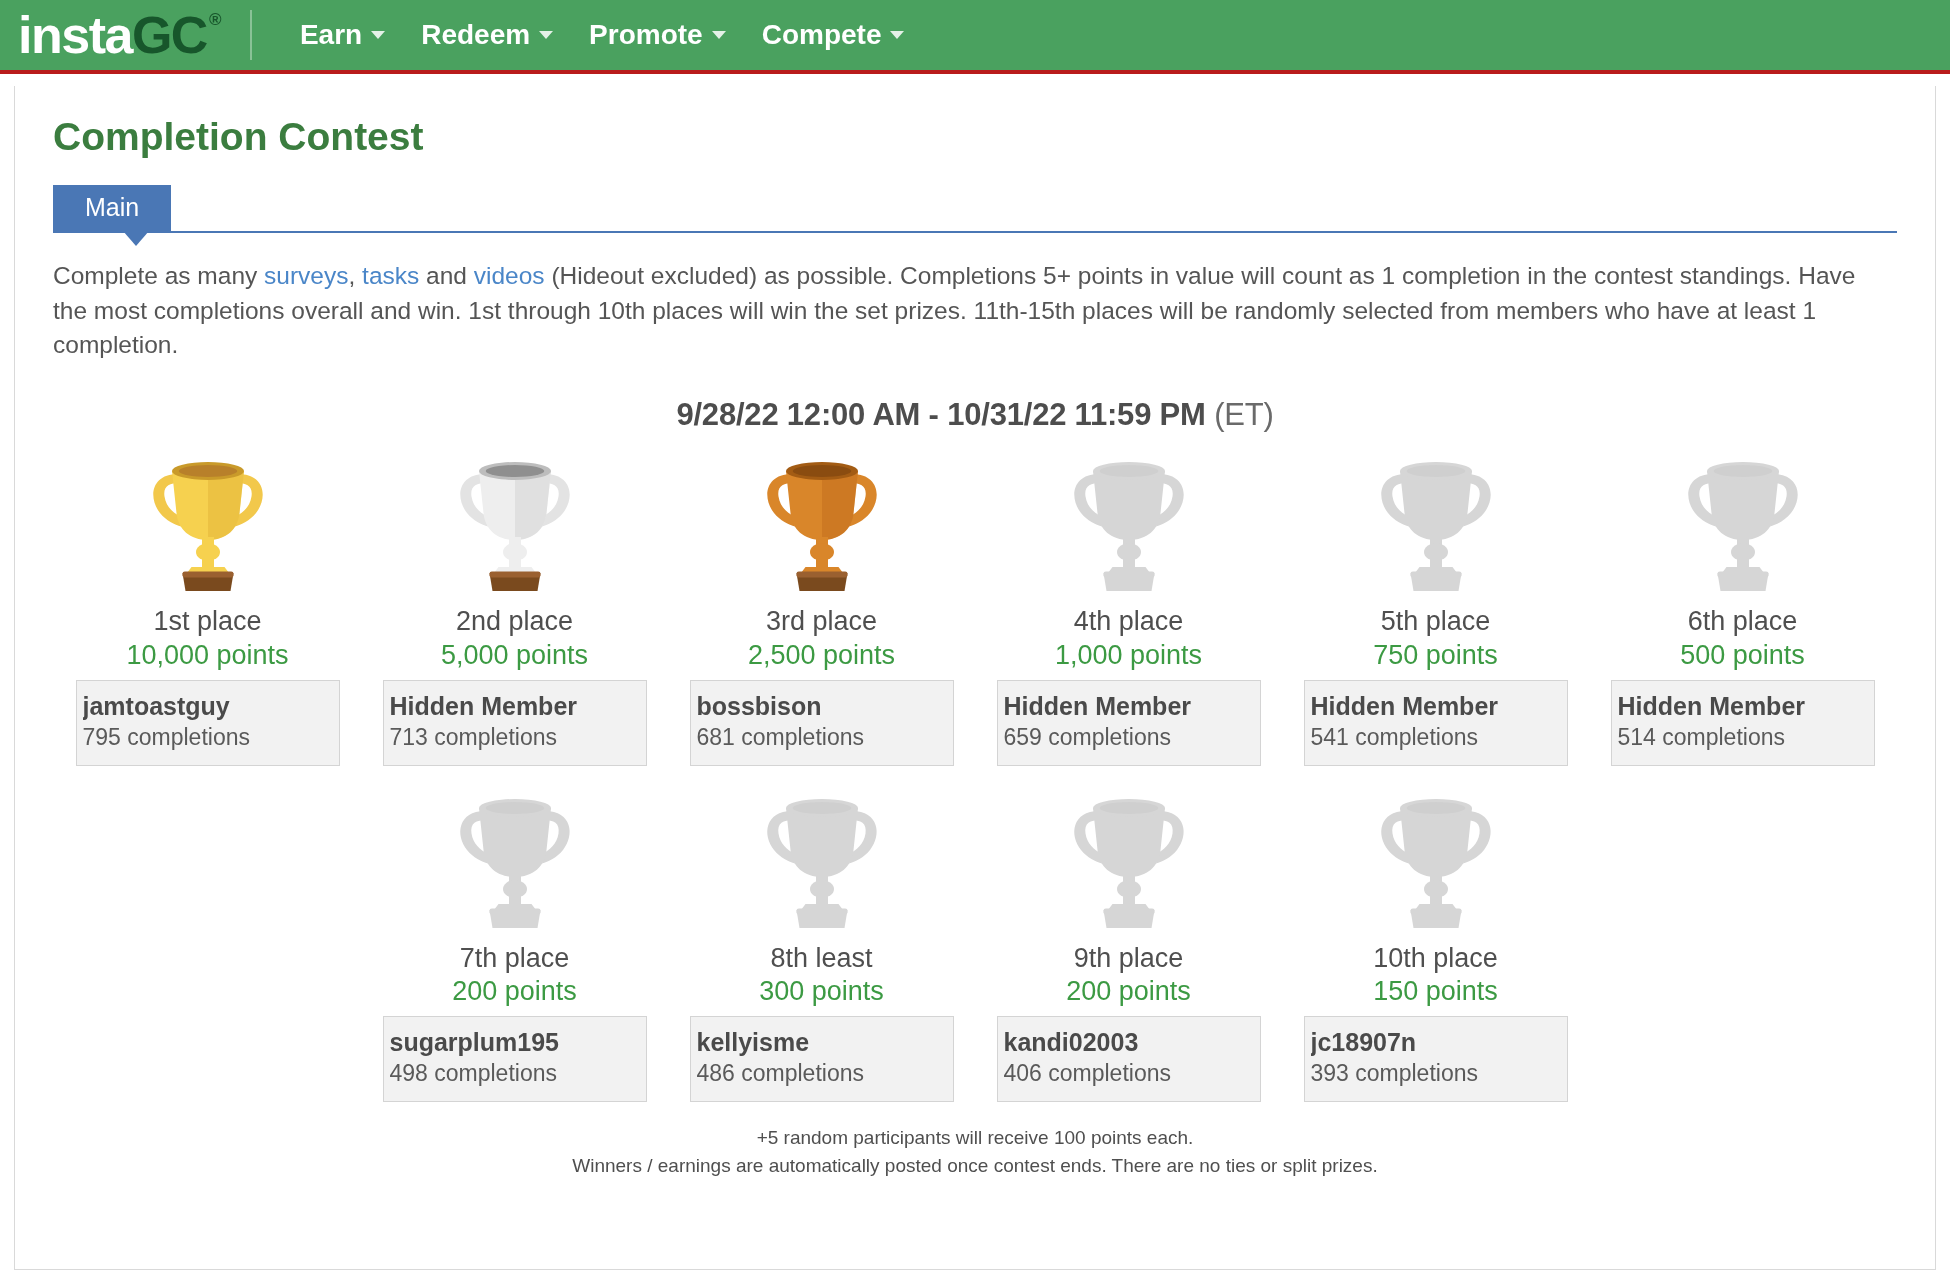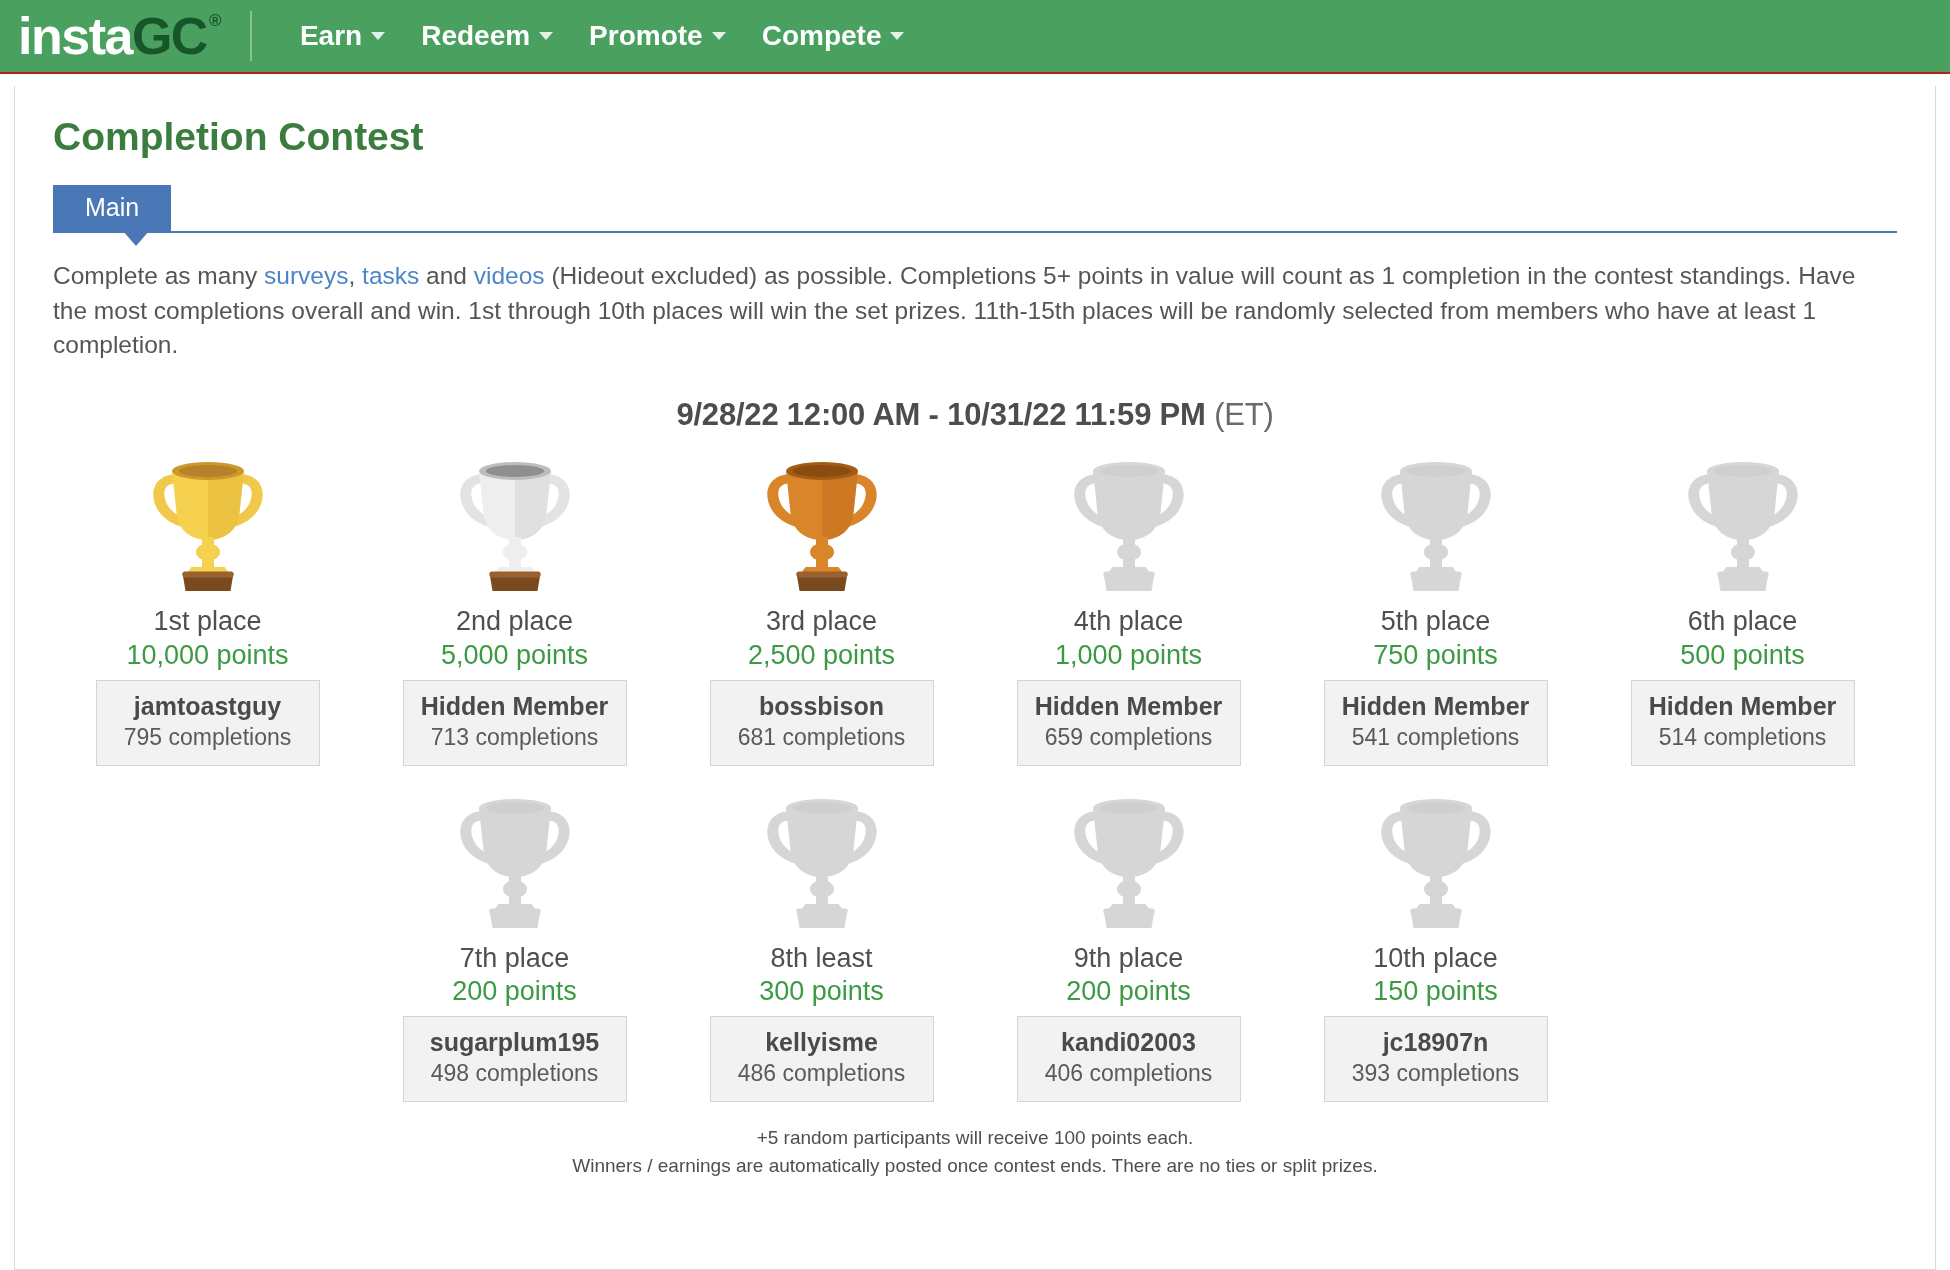--- a/index.html
+++ b/index.html
@@ -11,21 +11,21 @@
   body {
     width: 1950px; height: 1270px;
     overflow: hidden;
     position: relative;
   }
 
   
   .navbar {
     height: 74px;
     background: #4aa15f;
-    border-bottom: 2px solid #b91c1c;
+    border-bottom: 4px solid #b91c1c;
     display: flex;
     align-items: center;
     padding: 0 13px 0 18px;
     position: relative;
   }
   .logo {
     font-size: 52px;
     font-weight: bold;
     letter-spacing: -1.5px;
     line-height: 1;
@@ -171,23 +171,22 @@
   }
   .points {
     font-size: 27px;
     color: #3c9a43;
     line-height: 1.25;
     margin-bottom: 7px;
   }
   .winner-box {
     background: #f2f2f2;
     border: 1px solid #d4d4d4;
-    width: 224px;
+    width: 264px;
     padding: 10px 6px 12px 6px;
-    text-align: center;
   }
   .winner-name {
     font-size: 25px;
     font-weight: bold;
     color: #4a4a4a;
     line-height: 1.2;
     white-space: nowrap;
     overflow: hidden;
   }
   .winner-completions {

